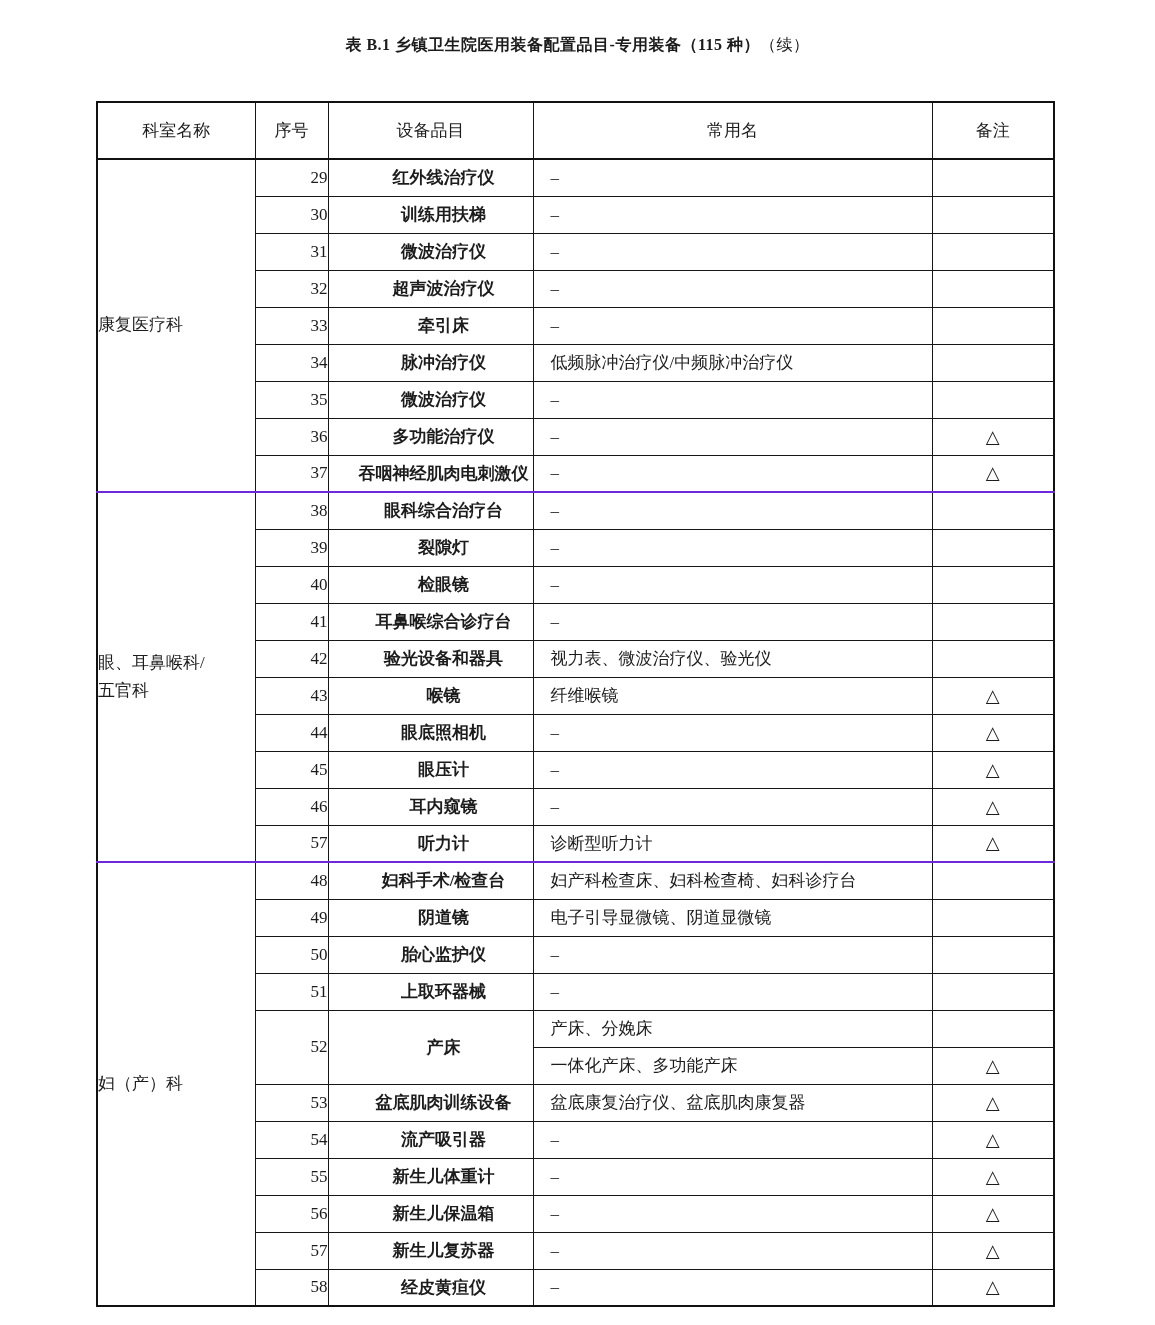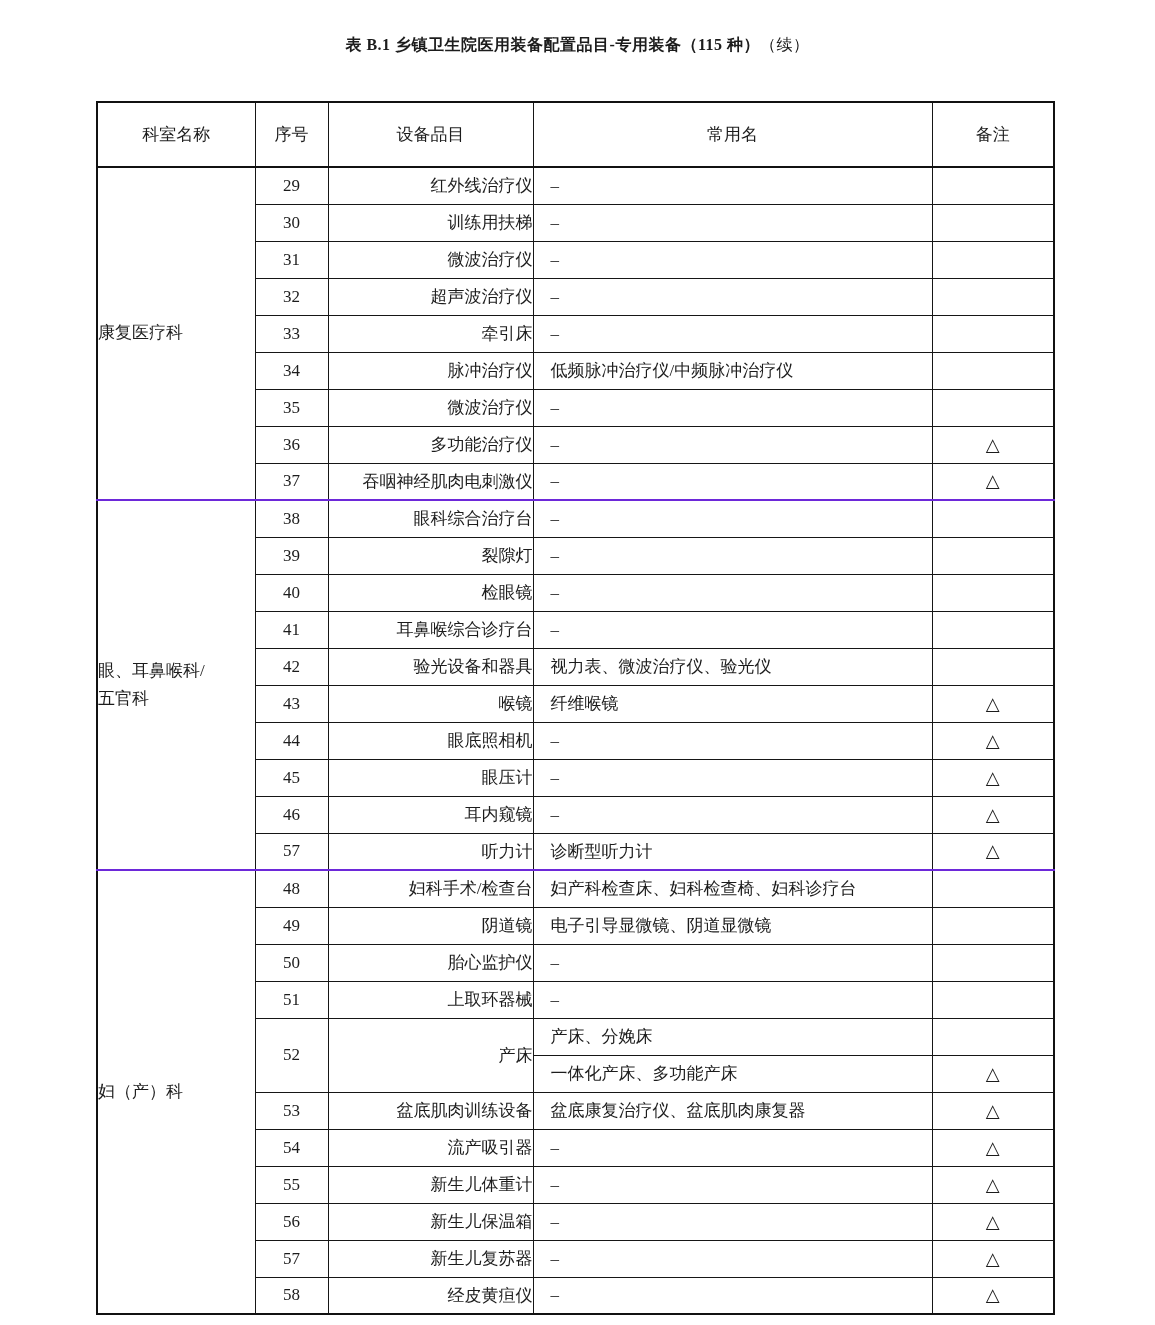--- a/index.html
+++ b/index.html
@@ -32,27 +32,27 @@
   }
   .equip th, .equip td {
     border: 1px solid #161616;
     font-size: 17px;
     font-weight: normal;
     vertical-align: middle;
     background: #fff;
     overflow: hidden;
   }
   .equip thead th {
-    height: 65px;
+    height: 57px;
     border-bottom: 2px solid #111;
   }
   .equip tbody td { height: 37px; }
   td.dept   { text-align: left; line-height: 1.65; }
-  td.no     { text-align: center; margin-left: 23px; }
-  td.item   { text-align: right; padding-left: 26px; }
+  td.no     { text-align: right; margin-left: 23px; }
+  td.item   { text-align: center; padding-left: 26px; font-weight: bold; }
   td.common { text-align: left; padding-left: 17px; }
   td.remark { text-align: center; font-size: 18px; }
   tr.group-top td { border-top: 2px solid #6d28d9; }
 </style>
 </head>
 <body>
 
 <div class="doc-title">
   <span class="title-main">表 B.1 乡镇卫生院医用装备配置品目-专用装备（115 种）</span><span class="title-suffix">（续）</span>
 </div>

